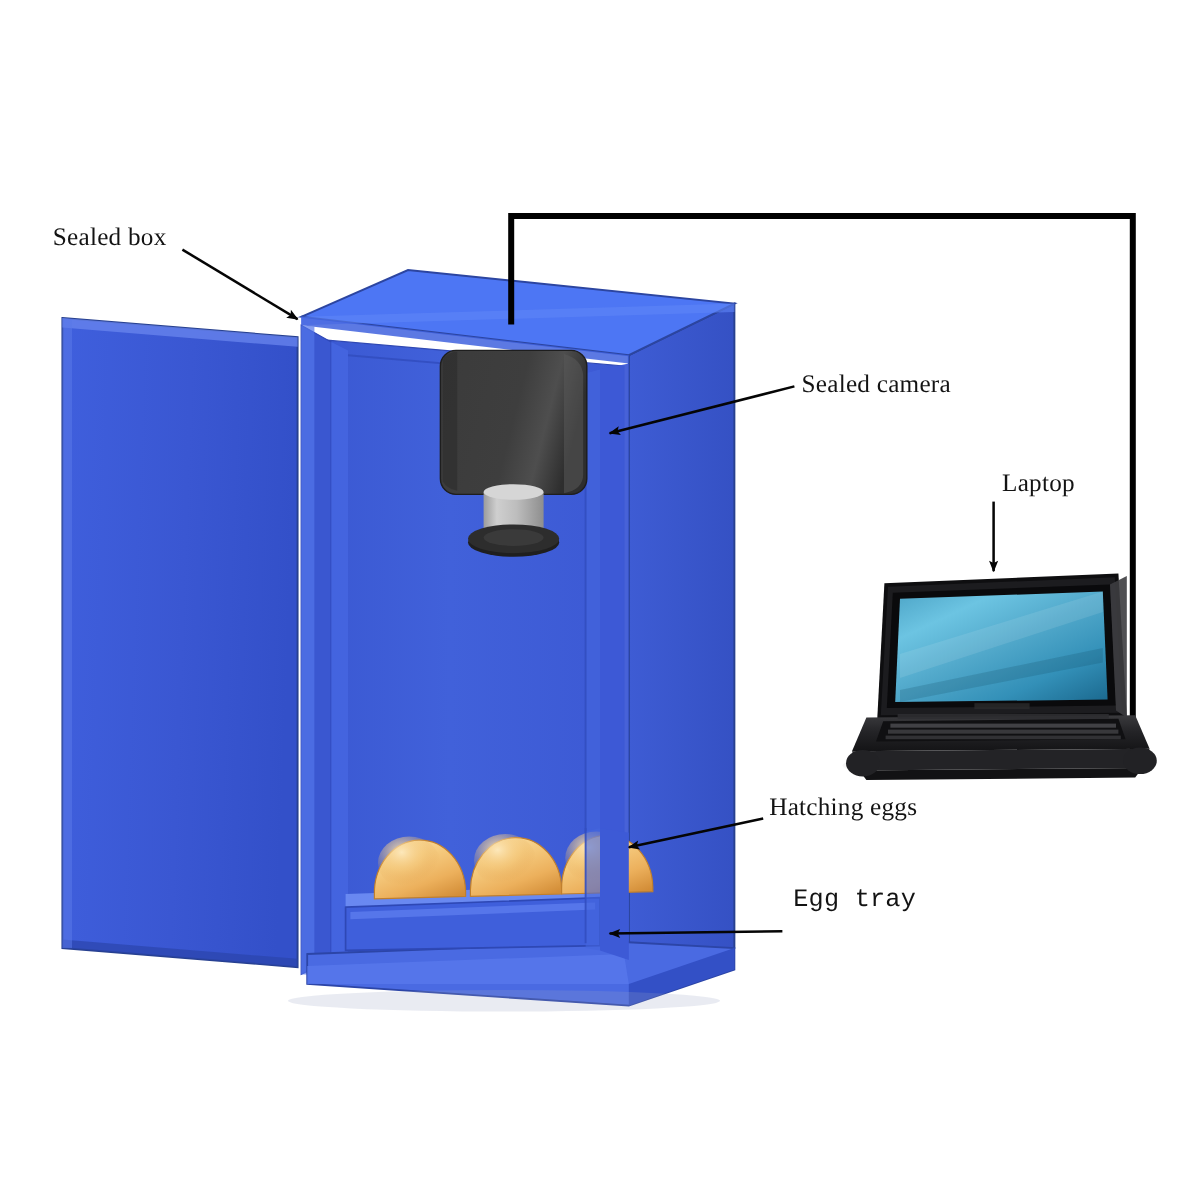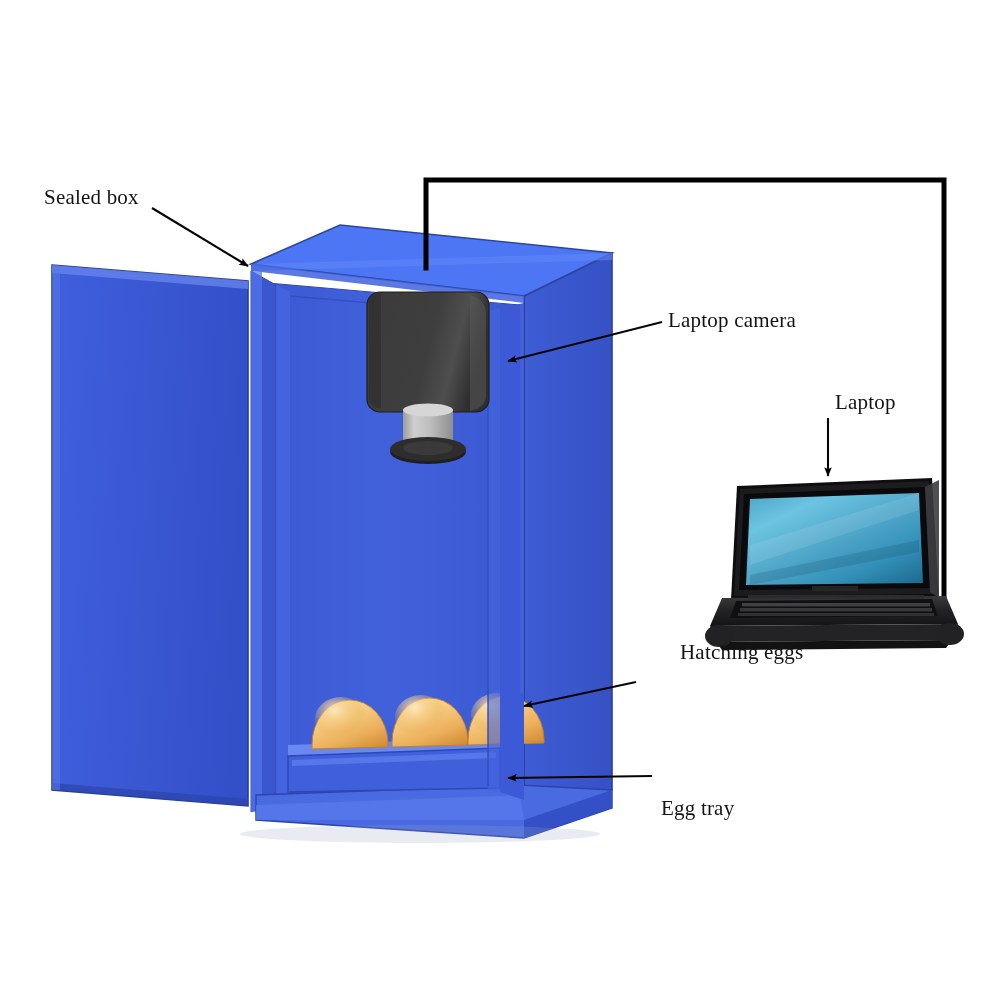--- a/index.html
+++ b/index.html
@@ -33,22 +33,22 @@
     font-weight: 500;
     color: #131313;
     white-space: nowrap;
     letter-spacing: 0.2px;
     line-height: 1;
     user-select: none;
   }
   #label-sealed-box  { left: 44px;  top: 187px; }
   #label-thermal-cam { left: 668px; top: 310px; }
   #label-laptop      { left: 835px; top: 392px; }
-  #label-hatching    { left: 641px; top: 642px; margin-left: 39px; }
-  #label-egg-tray    { left: 661px; top: 798px; }
+  #label-hatching    { left: 641px; top: 662px; }
+  #label-egg-tray    { left: 661px; top: 740px; font-family: Liberation Mono, monospace; }
 </style>
 </head>
 <body>
 
 <div id="figure-root">
 
   <svg class="scene" viewBox="0 0 1000 1000">
     <defs>
       <linearGradient id="gradEgg1" x1="0.25" y1="0" x2="0.85" y2="1">
         <stop offset="0%" stop-color="#fae0a6"></stop>
@@ -237,21 +237,21 @@
       <line x1="152" y1="208" x2="248" y2="266" marker-end="url(#arrowHead)"></line>
       <line x1="662" y1="322" x2="508" y2="361" marker-end="url(#arrowHead)"></line>
       <line x1="828" y1="418" x2="828" y2="476" marker-end="url(#arrowHead)"></line>
       <line x1="636" y1="682" x2="524" y2="706" marker-end="url(#arrowHead)"></line>
       <line x1="652" y1="776" x2="508" y2="778" marker-end="url(#arrowHead)"></line>
     </g>
   </svg>
 
   <div class="callout-label" id="label-sealed-box">Sealed box</div>
 
-  <div class="callout-label" id="label-thermal-cam">Laptop camera</div>
+  <div class="callout-label" id="label-thermal-cam">Sealed camera</div>
 
   <div class="callout-label" id="label-laptop">Laptop</div>
 
   <div class="callout-label" id="label-hatching">Hatching eggs</div>
 
   <div class="callout-label" id="label-egg-tray">Egg tray</div>
 
 </div>
 
 </body></html>

